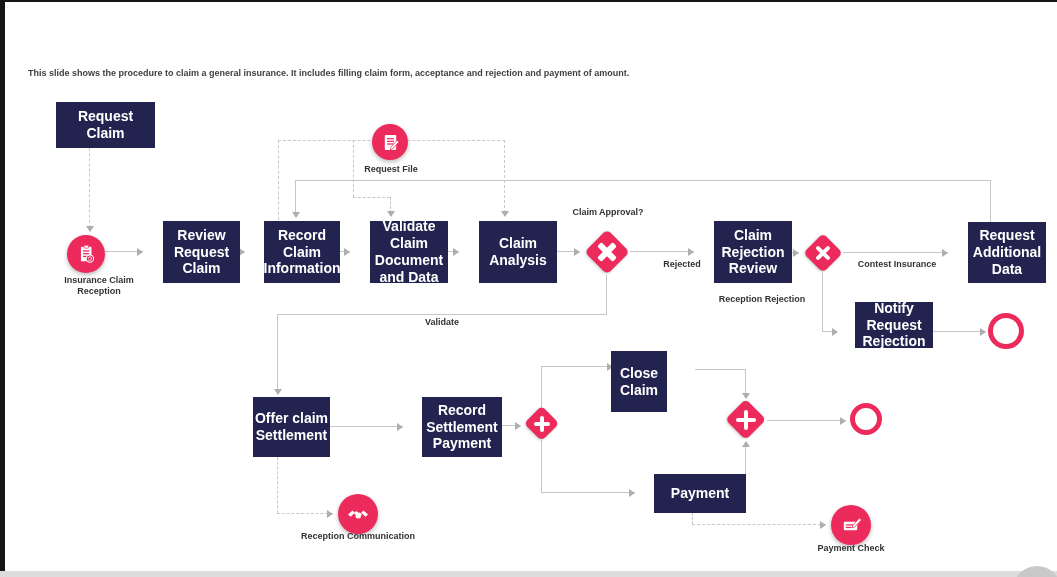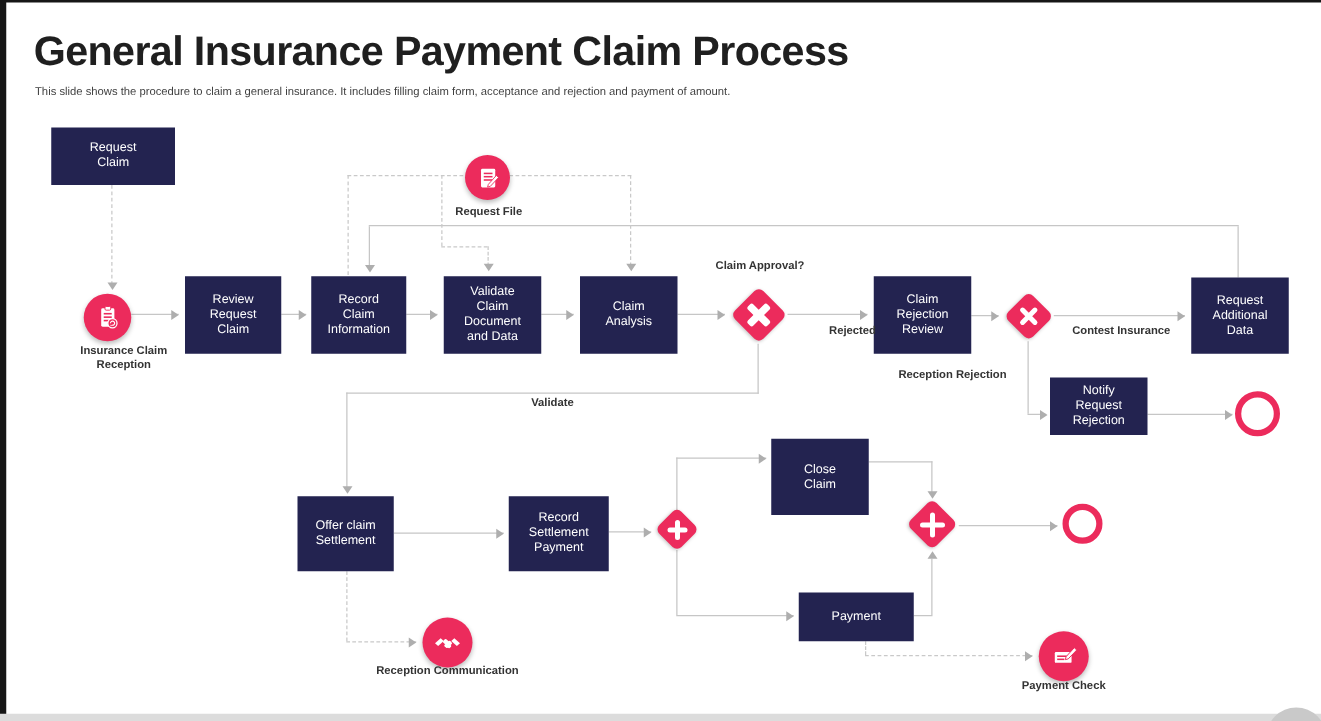--- a/index.html
+++ b/index.html
@@ -5,24 +5,24 @@
   html,body{margin:0;padding:0;background:#fff;}
   #stage{position:relative;width:1057px;height:577px;background:#ffffff;overflow:hidden;
          font-family:"Liberation Sans","DejaVu Sans",sans-serif;}
   
   .left-bar{position:absolute;left:0;top:0;width:5px;height:577px;background:#161616;}
   .top-bar{position:absolute;left:0;top:0;width:1057px;height:2px;background:#161616;}
   .bottom-strip{position:absolute;left:0;top:571px;width:1057px;height:6px;background:#dcdcdc;}
   .fab{position:absolute;left:1013px;top:566px;width:48px;height:48px;border-radius:50%;background:#c9c9c9;}
   
   .title{position:absolute;left:27px;top:22px;font-size:33px;font-weight:800;color:#1f1f1f;letter-spacing:-0.5px;}
-  .subtitle{position:absolute;left:28px;top:68px;font-size:9px;color:#3f3f3f;}
+  .subtitle{position:absolute;left:28px;top:68px;font-size:9px;color:#3f3f3f;font-weight:bold;}
   
   .task{position:absolute;background:#232350;color:#ffffff;display:flex;align-items:center;justify-content:center;
-        text-align:center;font-weight:400;font-size:10px;line-height:1.2;}
+        text-align:center;font-weight:700;font-size:14px;line-height:1.2;margin-left:15px;}
   .task span{white-space:pre-line;}
   
   .lh{position:absolute;height:0;border-top:1.5px solid #c6c6c6;}
   .lv{position:absolute;width:0;border-left:1.5px solid #c6c6c6;}
   .dh{position:absolute;height:0;border-top:1.5px dashed #c9c9c9;}
   .dv{position:absolute;width:0;border-left:1.5px dashed #c9c9c9;}
   .ar{position:absolute;width:0;height:0;}
   .ar.r{border-top:4px solid transparent;border-bottom:4px solid transparent;border-left:6px solid #aeaeae;}
   .ar.d{border-left:4px solid transparent;border-right:4px solid transparent;border-top:6px solid #aeaeae;}
   .ar.u{border-left:4px solid transparent;border-right:4px solid transparent;border-bottom:6px solid #aeaeae;}
@@ -46,21 +46,20 @@
 </head>
 <body>
 
 <div id="stage">
 
   <div class="top-bar"></div>
   <div class="left-bar"></div>
   <div class="bottom-strip"></div>
   <div class="fab"></div>
 
-  <div class="title">General Insurance Payment Claim Process</div>
   <div class="subtitle">This slide shows the procedure to claim a general insurance. It includes filling claim form, acceptance and rejection and payment of amount.</div>
 
   <div class="lh" style="left:105px;top:251px;width:38px"></div>
   <div class="ar r" style="left:137px;top:248px"></div>
   <div class="lh" style="left:225px;top:251px;width:20px"></div>
   <div class="ar r" style="left:239px;top:248px"></div>
   <div class="lh" style="left:325px;top:251px;width:25px"></div>
   <div class="ar r" style="left:344px;top:248px"></div>
   <div class="lh" style="left:433px;top:251px;width:26px"></div>
   <div class="ar r" style="left:453px;top:248px"></div>
@@ -170,21 +169,21 @@
     </div>
   <div class="task" style="left:238px;top:397px;width:77px;height:60px">
       <span>Offer claim
 Settlement</span>
     </div>
   <div class="task" style="left:407px;top:397px;width:80px;height:60px">
       <span>Record
 Settlement
 Payment</span>
     </div>
-  <div class="task" style="left:617px;top:351px;width:78px;height:61px">
+  <div class="task" style="left:596px;top:351px;width:56px;height:61px">
       <span>Close
 Claim</span>
     </div>
   <div class="task" style="left:639px;top:474px;width:92px;height:39px">
       <span>Payment</span>
     </div>
 
   <div class="gw" style="left:584px;top:229px;width:46px;height:46px">
     <div class="bg"></div>
     <div class="glyph xrot">

